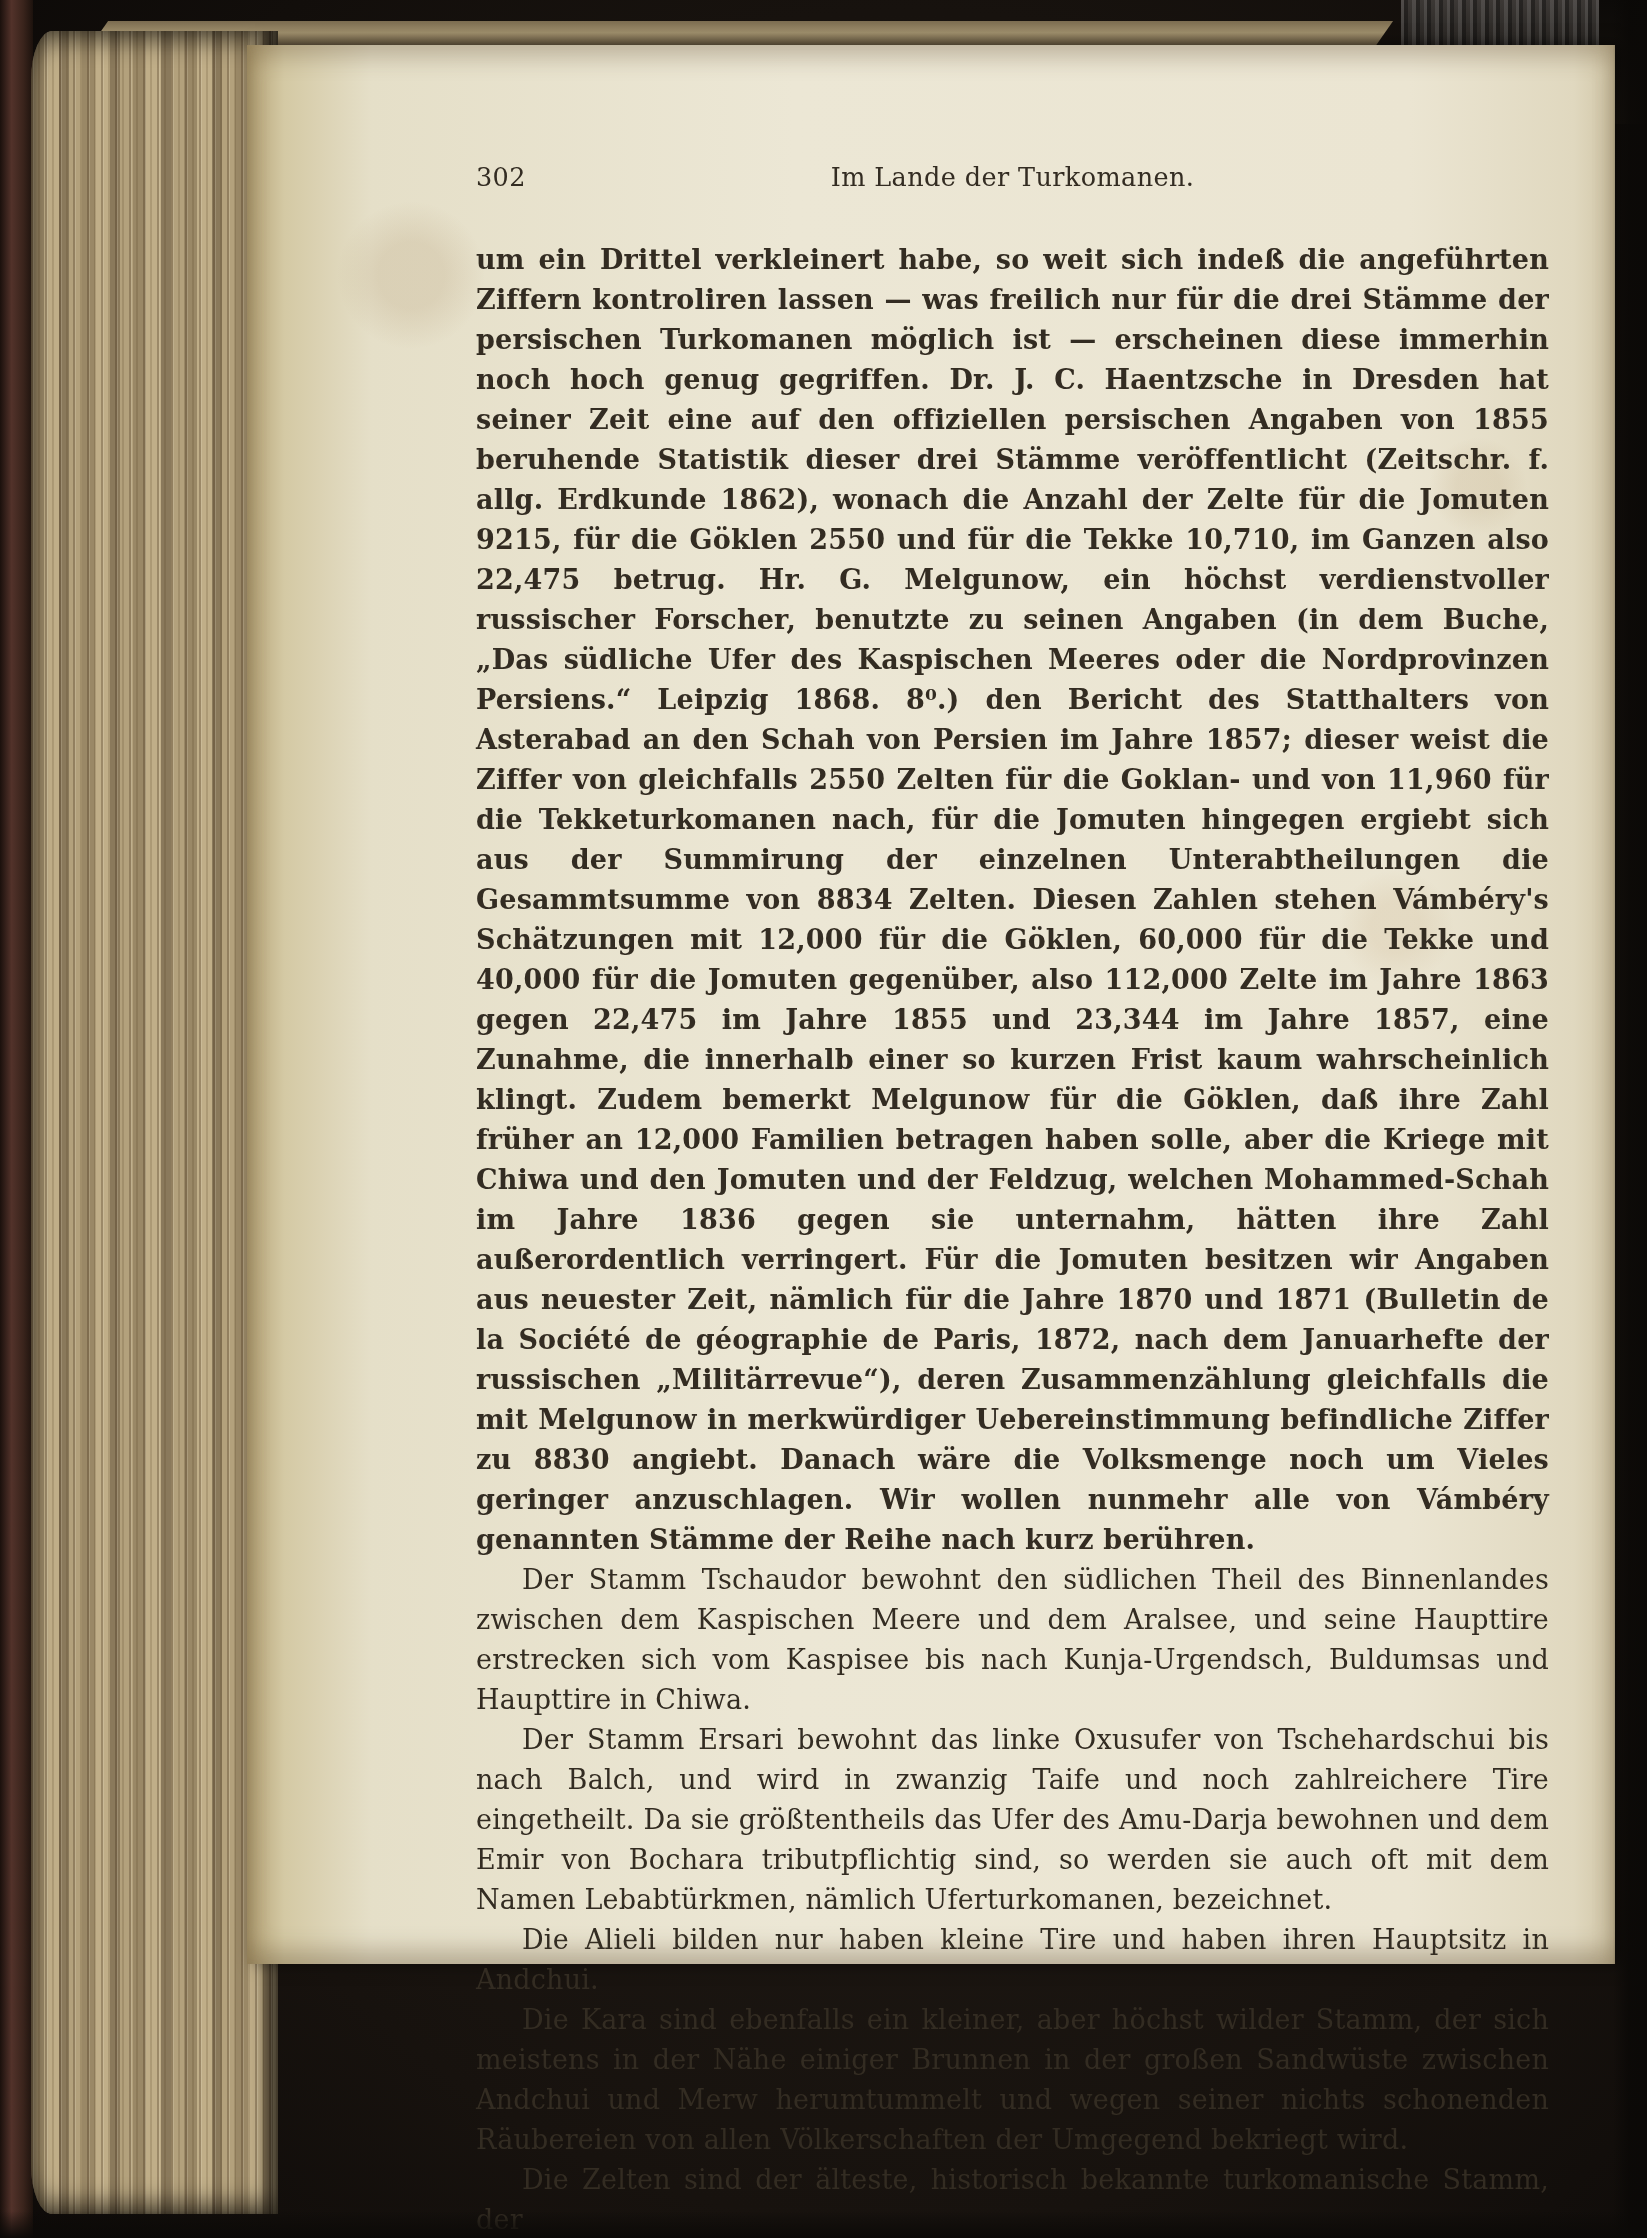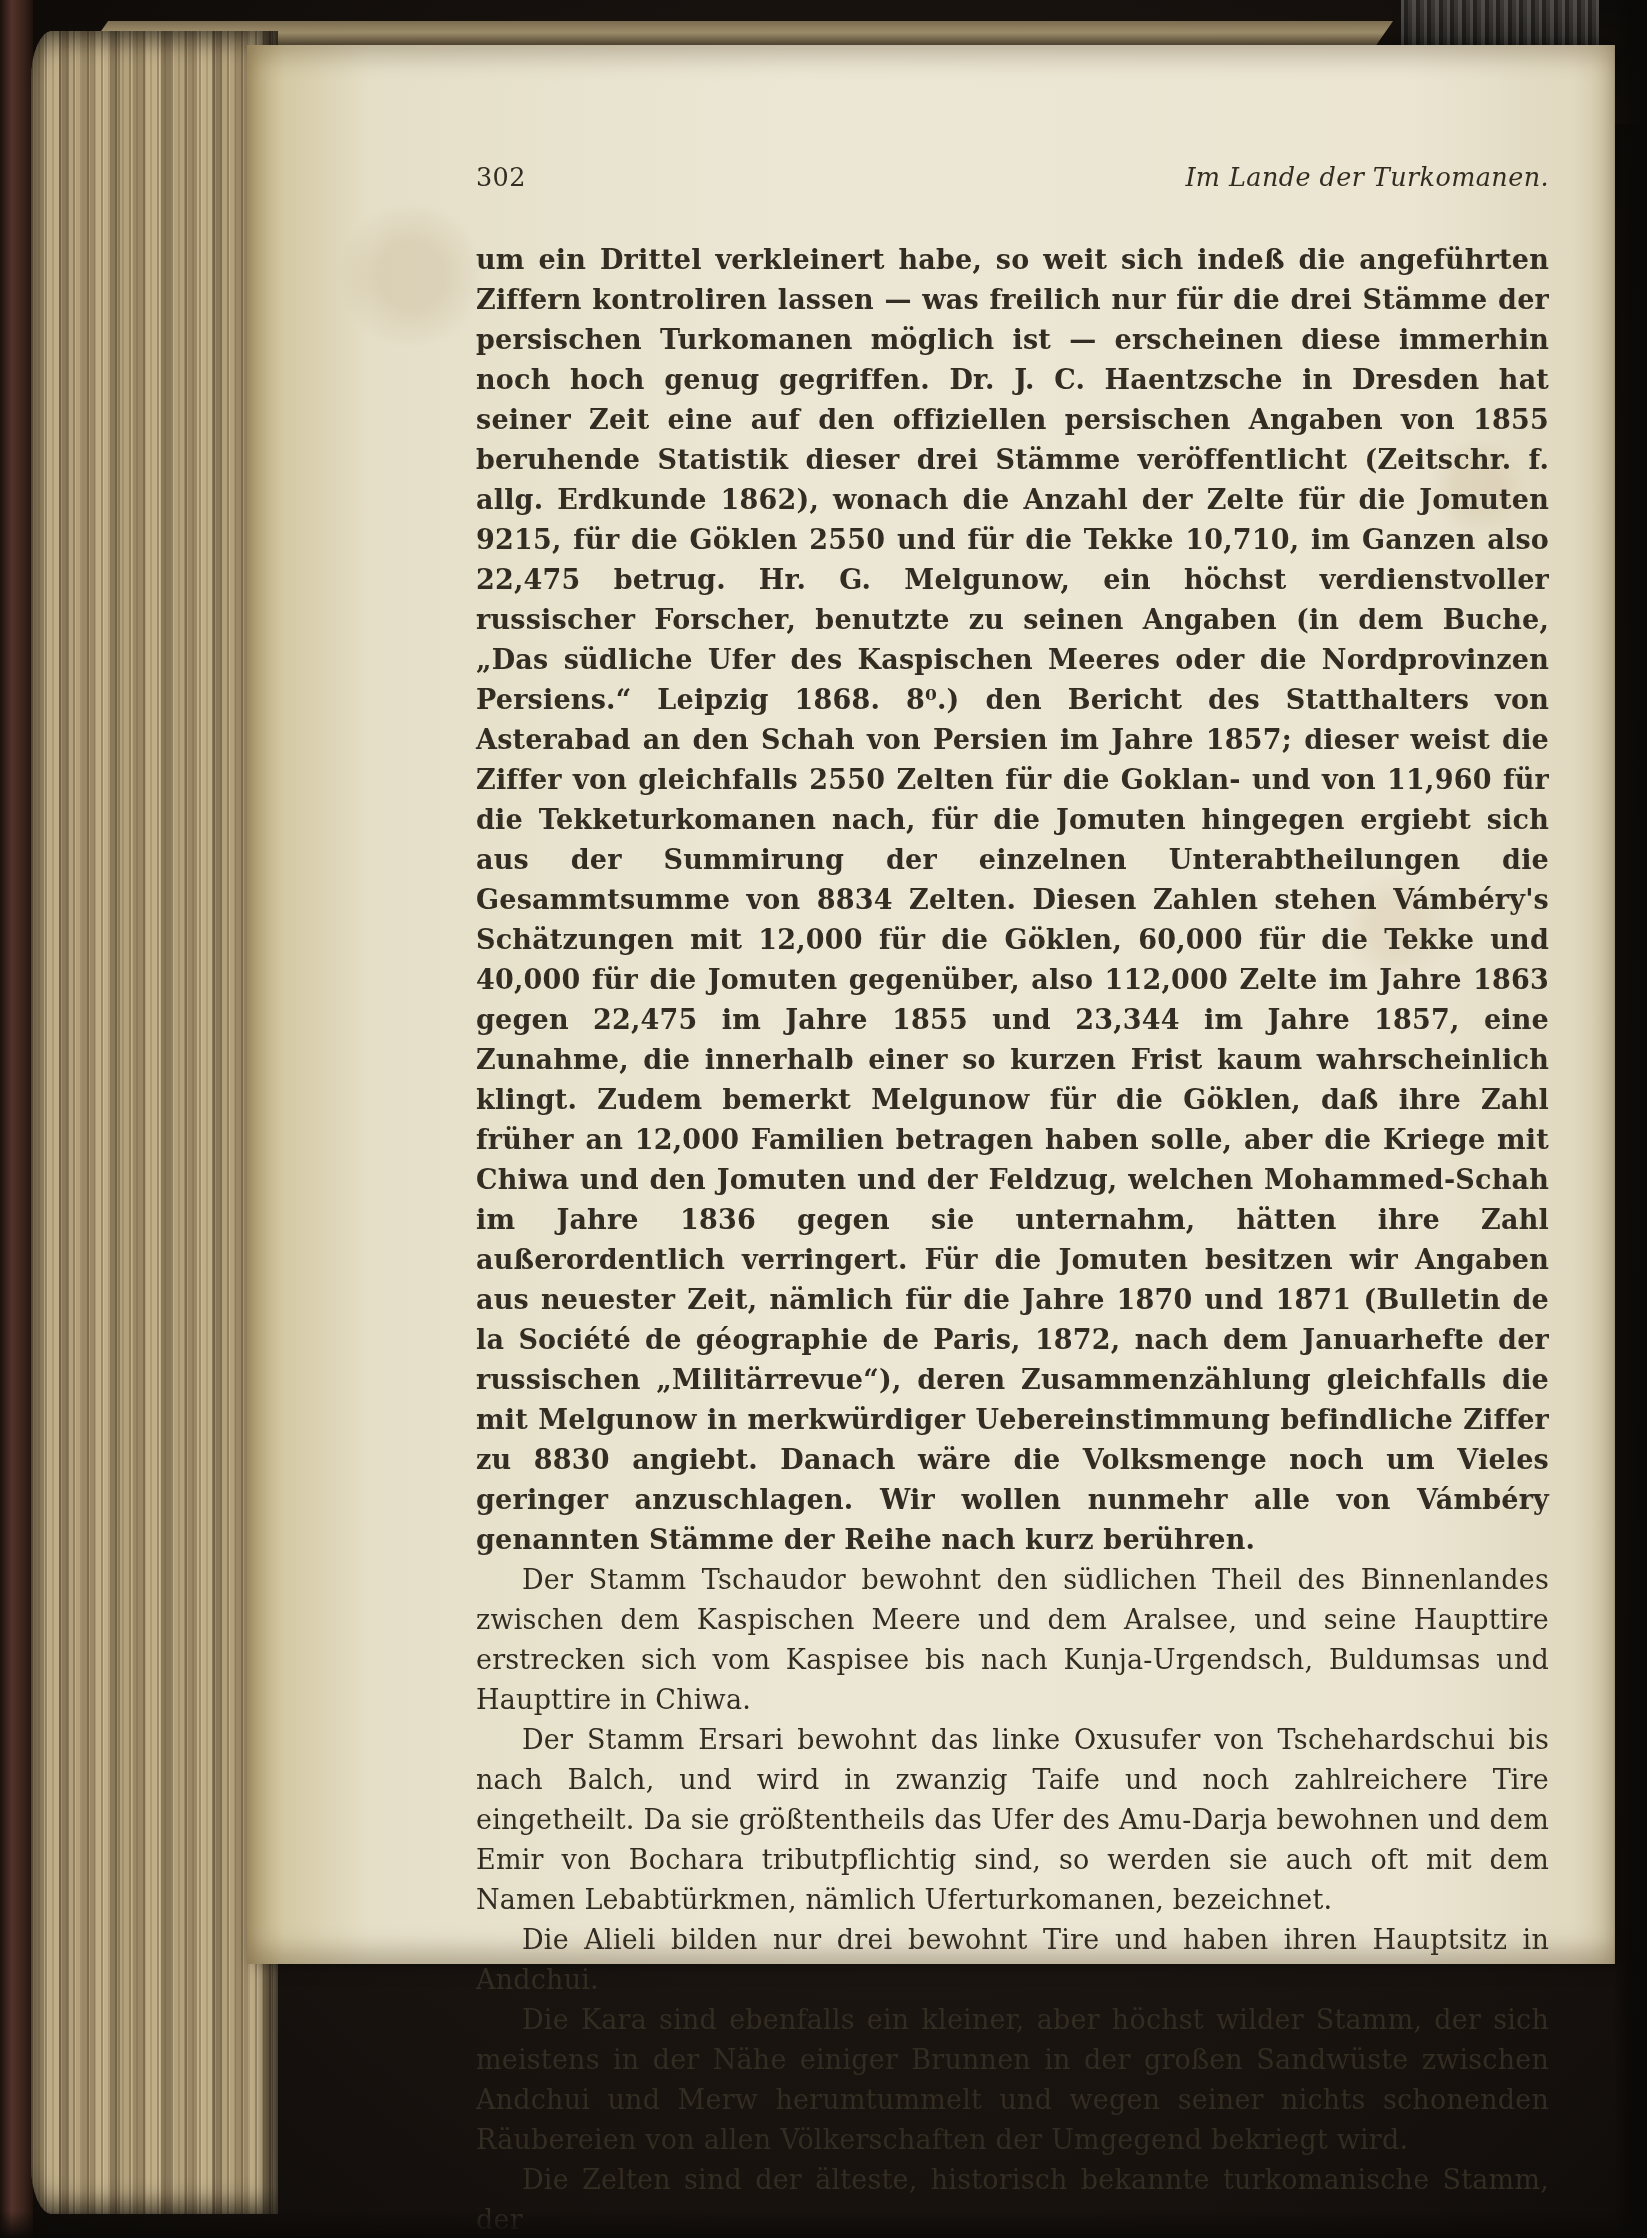--- a/index.html
+++ b/index.html
@@ -67,21 +67,21 @@
 
   .text-block{
     position:absolute;left:229px;top:117px;width:1073px;color:#332c22;
   }
 
   .running-head{
     position:relative;height:40px;margin-bottom:38px;
     font-size:25.5px;letter-spacing:0.4px;
   }
   .page-num{position:absolute;left:0;top:0;}
-  .head-title{position:absolute;left:0;right:0;text-align:right;top:0;font-style:italic;}
+  .head-title{position:absolute;left:0;right:0;text-align:center;top:0;}
 
   .body-text{
     font-size:27px;line-height:40px;text-align:justify;
     letter-spacing:0.2px;
   }
   .body-text p{margin:0;text-indent:46px;}
   .body-text p:first-child{text-indent:0;font-weight:bold;}
 
   
   .right-edge{
@@ -107,21 +107,21 @@
 
     <div class="running-head">
       <span class="page-num">302</span>
       <span class="head-title">Im Lande der Turkomanen.</span>
     </div>
 
     <div class="body-text">
       <p>um ein Drittel verkleinert habe, so weit sich indeß die angeführten Ziffern kontroliren lassen — was freilich nur für die drei Stämme der persischen Turkomanen möglich ist — erscheinen diese immerhin noch hoch genug gegriffen. Dr. J. C. Haentzsche in Dresden hat seiner Zeit eine auf den offiziellen persischen Angaben von 1855 beruhende Statistik dieser drei Stämme veröffentlicht (Zeitschr. f. allg. Erdkunde 1862), wonach die Anzahl der Zelte für die Jomuten 9215, für die Göklen 2550 und für die Tekke 10,710, im Ganzen also 22,475 betrug. Hr. G. Melgunow, ein höchst verdienstvoller russischer Forscher, benutzte zu seinen Angaben (in dem Buche, „Das südliche Ufer des Kaspischen Meeres oder die Nordprovinzen Persiens.“ Leipzig 1868. 8⁰.) den Bericht des Statthalters von Asterabad an den Schah von Persien im Jahre 1857; dieser weist die Ziffer von gleichfalls 2550 Zelten für die Goklan- und von 11,960 für die Tekketurkomanen nach, für die Jomuten hingegen ergiebt sich aus der Summirung der einzelnen Unterabtheilungen die Gesammtsumme von 8834 Zelten.  Diesen Zahlen stehen Vámbéry's Schätzungen mit 12,000 für die Göklen, 60,000 für die Tekke und 40,000 für die Jomuten gegenüber, also 112,000 Zelte im Jahre 1863 gegen 22,475 im Jahre 1855 und 23,344 im Jahre 1857, eine Zunahme, die innerhalb einer so kurzen Frist kaum wahrscheinlich klingt.  Zudem bemerkt Melgunow für die Göklen, daß ihre Zahl früher an 12,000 Familien betragen haben solle, aber die Kriege mit Chiwa und den Jomuten und der Feldzug, welchen Mohammed-Schah im Jahre 1836 gegen sie unternahm, hätten ihre Zahl außerordentlich verringert.  Für die Jomuten besitzen wir Angaben aus neuester Zeit, nämlich für die Jahre 1870 und 1871 (Bulletin de la Société de géographie de Paris, 1872, nach dem Januarhefte der russischen „Militärrevue“), deren Zusammenzählung gleichfalls die mit Melgunow in merkwürdiger Uebereinstimmung befindliche Ziffer zu 8830 angiebt. Danach wäre die Volksmenge noch um Vieles geringer anzuschlagen.  Wir wollen nunmehr alle von Vámbéry genannten Stämme der Reihe nach kurz berühren.</p>
       <p>Der Stamm Tschaudor bewohnt den südlichen Theil des Binnenlandes zwischen dem Kaspischen Meere und dem Aralsee, und seine Haupttire erstrecken sich vom Kaspisee bis nach Kunja-Urgendsch, Buldumsas und Haupttire in Chiwa.</p>
       <p>Der Stamm Ersari bewohnt das linke Oxusufer von Tschehardschui bis nach Balch, und wird in zwanzig Taife und noch zahlreichere Tire eingetheilt. Da sie größtentheils das Ufer des Amu-Darja bewohnen und dem Emir von Bochara tributpflichtig sind, so werden sie auch oft mit dem Namen Lebabtürkmen, nämlich Uferturkomanen, bezeichnet.</p>
-      <p>Die Alieli bilden nur drei bewohnt Tire und haben ihren Hauptsitz in Andchui.</p>
+      <p>Die Alieli bilden nur haben kleine Tire und haben ihren Hauptsitz in Andchui.</p>
       <p>Die Kara sind ebenfalls ein kleiner, aber höchst wilder Stamm, der sich meistens in der Nähe einiger Brunnen in der großen Sandwüste zwischen Andchui und Merw herumtummelt und wegen seiner nichts schonenden Räubereien von allen Völkerschaften der Umgegend bekriegt wird.</p>
       <p>Die Zelten sind der älteste, historisch bekannte turkomanische Stamm, der</p>
     </div>
 
   </div>
 </div>
 
 <div class="right-edge"></div>
 <div class="bottom-edge"></div>
 

